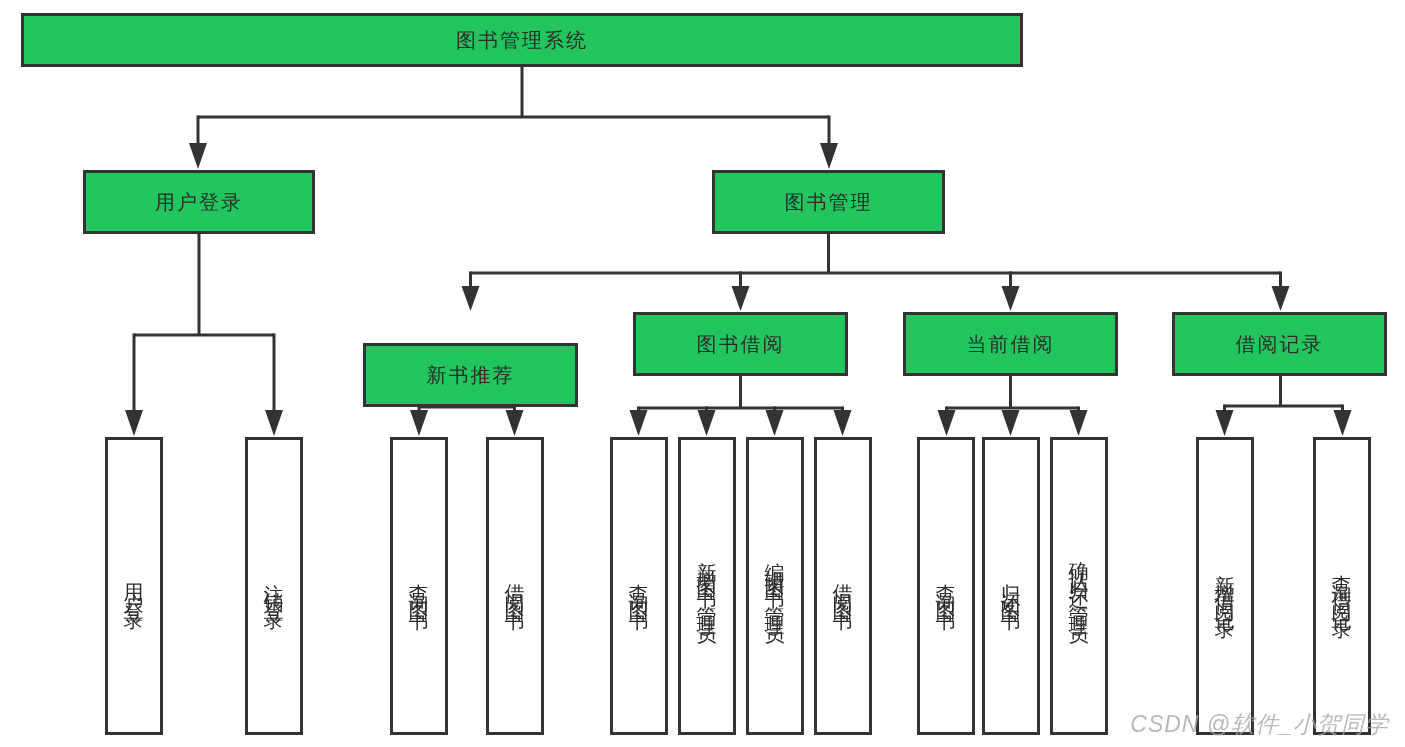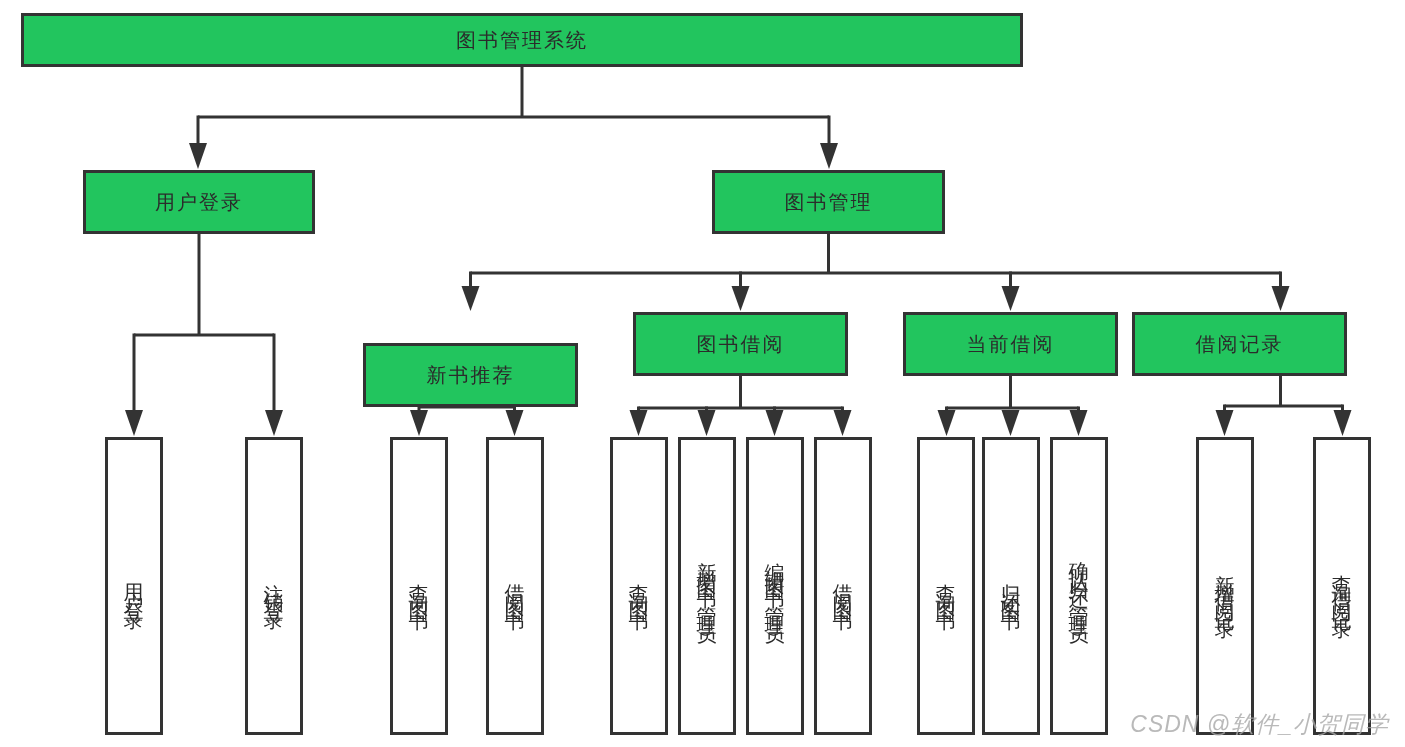--- a/index.html
+++ b/index.html
@@ -143,21 +143,21 @@
 
   <div class="node" style="left:363px;top:312px;width:215px;height:64px;margin-top:31px;">
     <span>新书推荐</span>
   </div>
   <div class="node" style="left:633px;top:312px;width:215px;height:64px;">
     <span>图书借阅</span>
   </div>
   <div class="node" style="left:903px;top:312px;width:215px;height:64px;">
     <span>当前借阅</span>
   </div>
-  <div class="node" style="left:1132px;top:312px;width:215px;height:64px;">
+  <div class="node" style="left:1172px;top:312px;width:215px;height:64px;">
     <span>借阅记录</span>
   </div>
 
   <div class="leaf" style="left:105px;">
     <span class="vtext">用户登录</span>
   </div>
   <div class="leaf" style="left:245px;">
     <span class="vtext">注销登录</span>
   </div>
 

